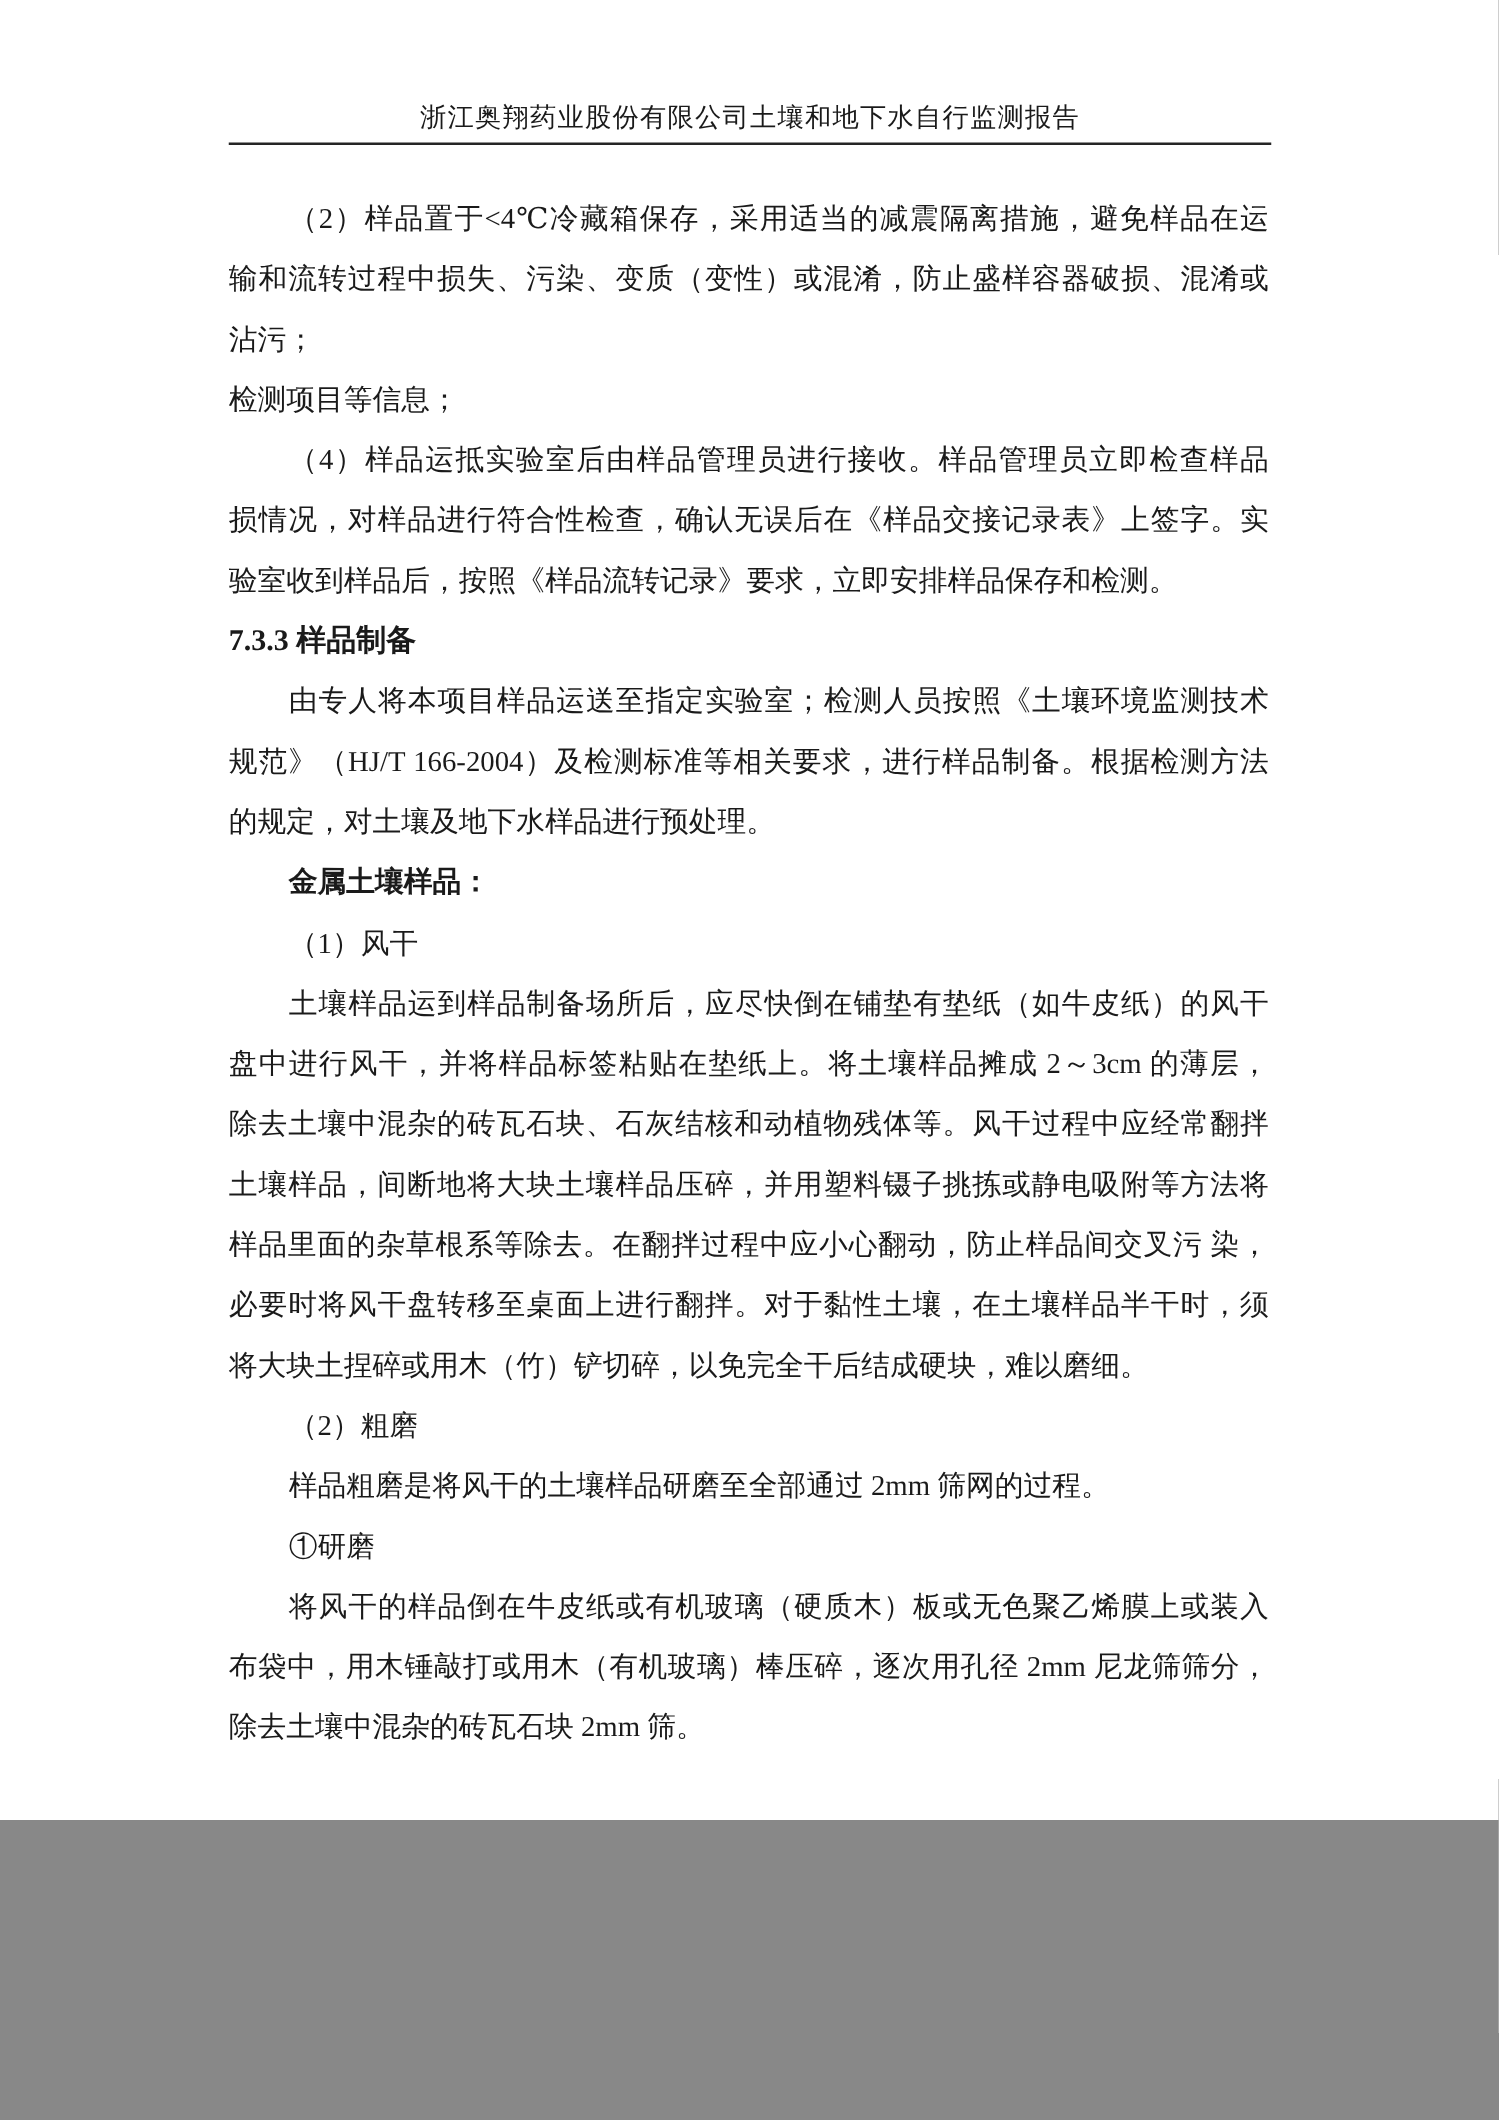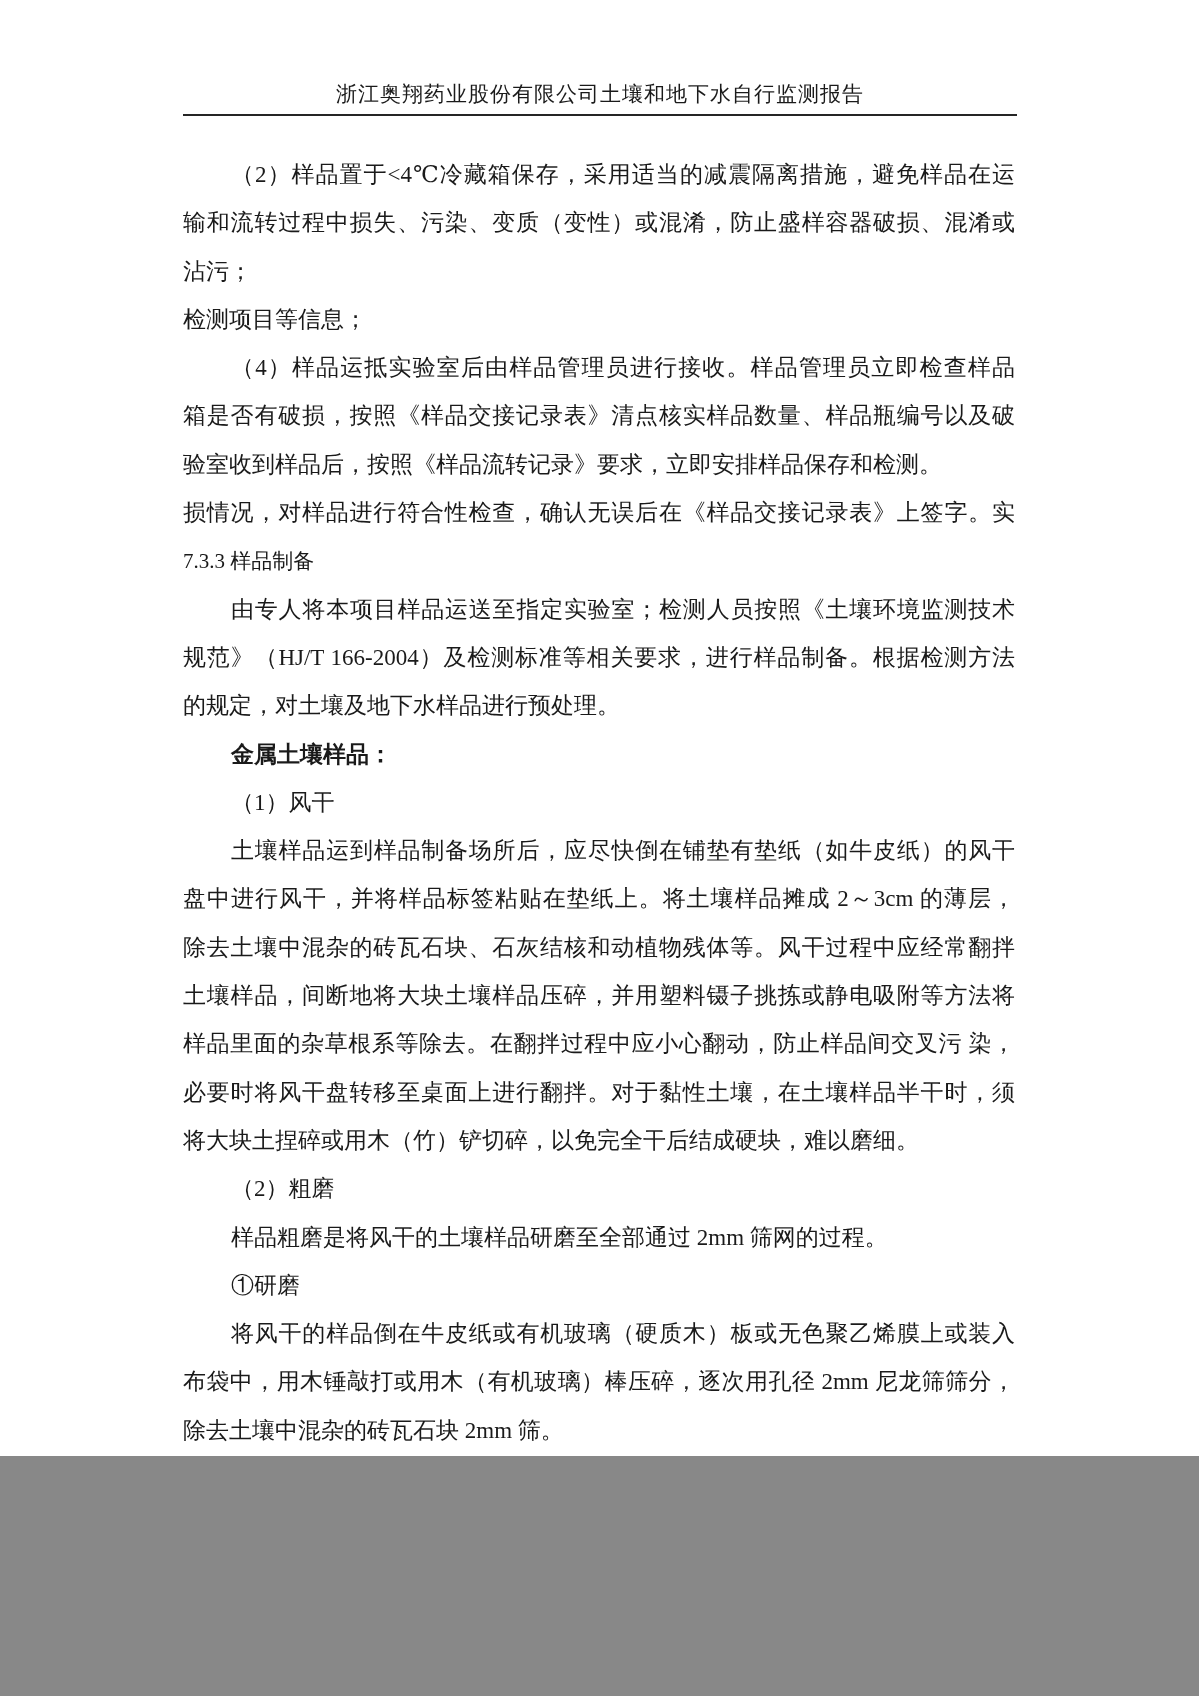--- a/index.html
+++ b/index.html
@@ -31,21 +31,21 @@
   }
   .line{
     font-size:23px;
     line-height:48.3px;
     height:48.3px;
     white-space:pre-wrap;
     overflow:hidden;
   }
   .line.indent{text-indent:48px;}
   .line.justify{text-align:justify;text-align-last:justify;}
-  .line.heading{font-weight:normal;font-size:21px;}
+  .line.heading{font-weight:bold;font-size:24px;}
   .line.bold{font-weight:bold;}
   
   .page-footer{
     position:absolute;left:183px;top:1563px;width:834px;
     border-top:2px solid #252525;
     padding-top:9px;
     display:flex;
     justify-content:space-between;
     align-items:baseline;
     font-size:25px;
@@ -62,23 +62,22 @@
   <header class="page-header">
     <div class="header-title">浙江奥翔药业股份有限公司土壤和地下水自行监测报告</div>
   </header>
 
   <main class="doc-body">
       <div class="line indent justify">（2）样品置于&lt;4℃冷藏箱保存，采用适当的减震隔离措施，避免样品在运</div>
       <div class="line justify">输和流转过程中损失、污染、变质（变性）或混淆，防止盛样容器破损、混淆或</div>
       <div class="line">沾污；</div>
       <div class="line">检测项目等信息；</div>
       <div class="line indent justify">（4）样品运抵实验室后由样品管理员进行接收。样品管理员立即检查样品</div>
-      <div class="line justify">箱是否有破损，按照《样品交接记录表》清点核实样品数量、样品瓶编号以及破</div>
+      <div class="line justify">损情况，对样品进行符合性检查，确认无误后在《样品交接记录表》上签字。实</div>
       <div class="line">验室收到样品后，按照《样品流转记录》要求，立即安排样品保存和检测。</div>
-      <div class="line justify">损情况，对样品进行符合性检查，确认无误后在《样品交接记录表》上签字。实</div>
       <div class="line heading">7.3.3 样品制备</div>
       <div class="line indent justify">由专人将本项目样品运送至指定实验室；检测人员按照《土壤环境监测技术</div>
       <div class="line justify">规范》（HJ/T 166-2004）及检测标准等相关要求，进行样品制备。根据检测方法</div>
       <div class="line">的规定，对土壤及地下水样品进行预处理。</div>
       <div class="line bold indent">金属土壤样品：</div>
       <div class="line indent">（1）风干</div>
       <div class="line indent justify">土壤样品运到样品制备场所后，应尽快倒在铺垫有垫纸（如牛皮纸）的风干</div>
       <div class="line justify">盘中进行风干，并将样品标签粘贴在垫纸上。将土壤样品摊成 2～3cm 的薄层，</div>
       <div class="line justify">除去土壤中混杂的砖瓦石块、石灰结核和动植物残体等。风干过程中应经常翻拌</div>
       <div class="line justify">土壤样品，间断地将大块土壤样品压碎，并用塑料镊子挑拣或静电吸附等方法将</div>

